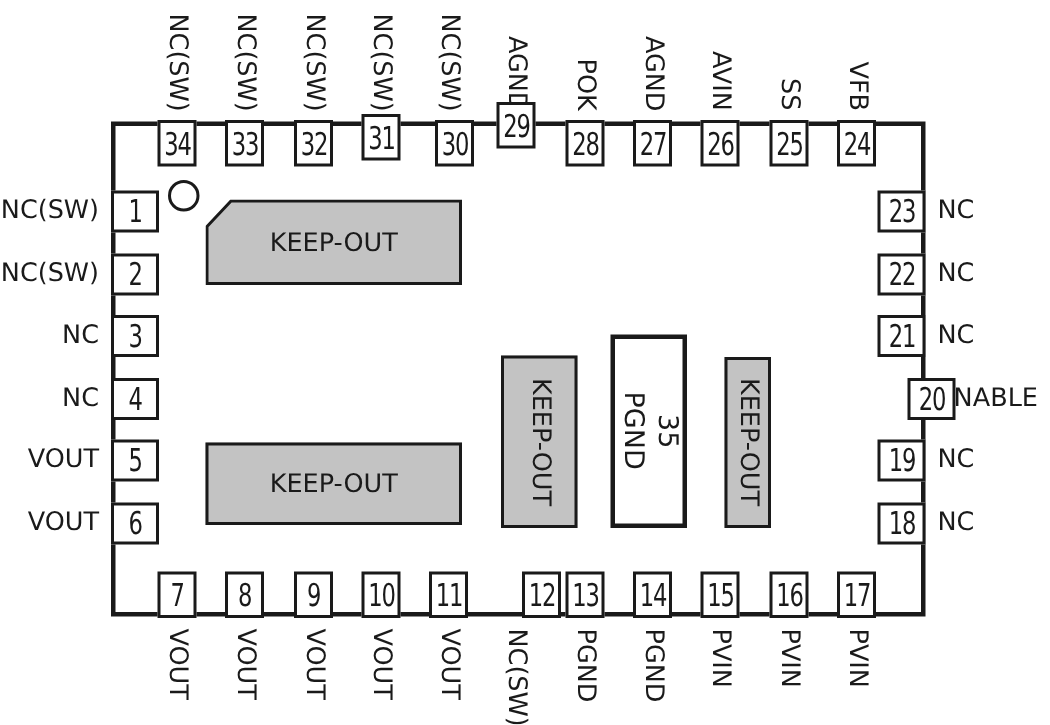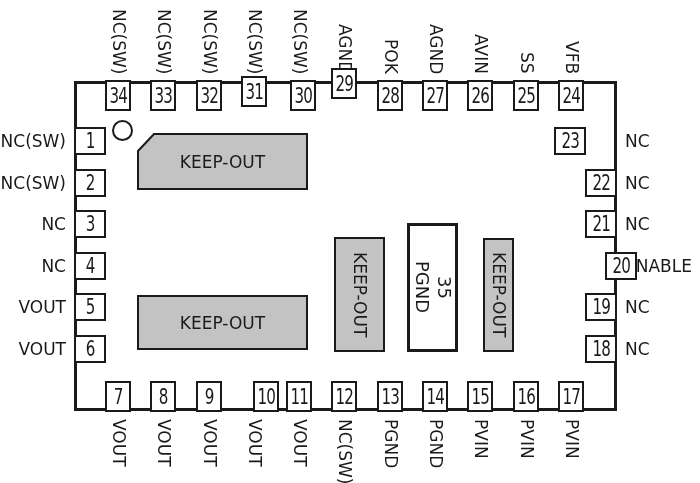--- a/index.html
+++ b/index.html
@@ -183,27 +183,27 @@
 
   <div class="pbox h" style="left:105px;top:381px">
       <span>7</span>
     </div>
   <div class="pbox h" style="left:150px;top:381px">
       <span>8</span>
     </div>
   <div class="pbox h" style="left:196px;top:381px">
       <span>9</span>
     </div>
-  <div class="pbox h" style="left:253px;top:381px">
+  <div class="pbox h" style="left:241px;top:381px">
       <span>10</span>
     </div>
   <div class="pbox h" style="left:286px;top:381px">
       <span>11</span>
     </div>
-  <div class="pbox h" style="left:331px;top:381px">
+  <div class="pbox h" style="left:348px;top:381px">
       <span>12</span>
     </div>
   <div class="pbox h" style="left:377px;top:381px">
       <span>13</span>
     </div>
   <div class="pbox h" style="left:422px;top:381px">
       <span>14</span>
     </div>
   <div class="pbox h" style="left:467px;top:381px">
       <span>15</span>
@@ -246,21 +246,21 @@
       <span>6</span>
     </div>
 
   <div class="hlbl l" style="top:141px">NC(SW)</div>
   <div class="hlbl l" style="top:183px">NC(SW)</div>
   <div class="hlbl l" style="top:224px">NC</div>
   <div class="hlbl l" style="top:266px">NC</div>
   <div class="hlbl l" style="top:307px">VOUT</div>
   <div class="hlbl l" style="top:349px">VOUT</div>
 
-  <div class="pbox v" style="left:554px;top:127px">
+  <div class="pbox v" style="left:585px;top:127px">
       <span>23</span>
     </div>
   <div class="pbox v" style="left:585px;top:169px">
       <span>22</span>
     </div>
   <div class="pbox v" style="left:585px;top:210px">
       <span>21</span>
     </div>
   <div class="pbox v" style="left:605px;top:252px">
       <span>20</span>

